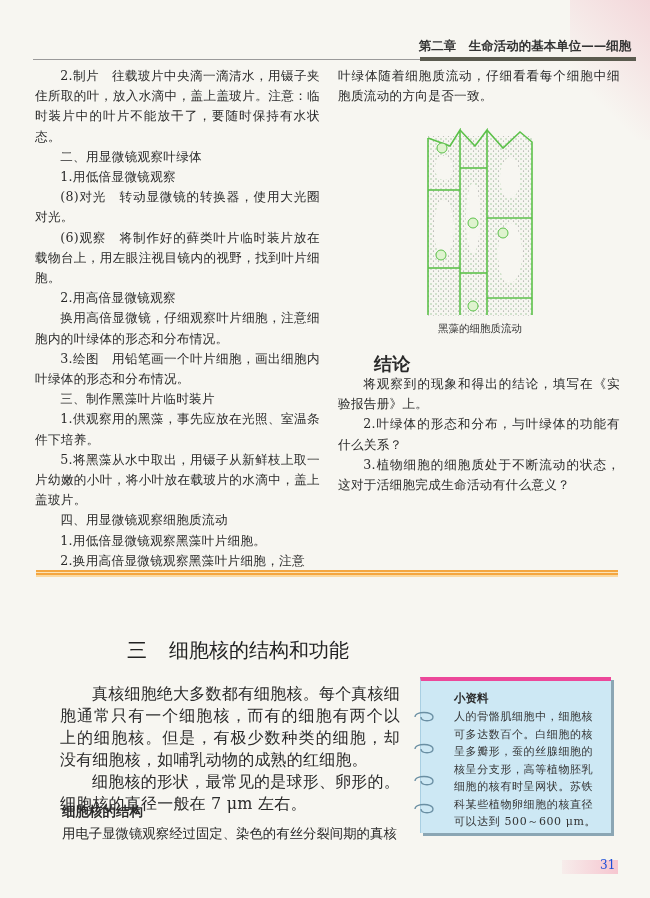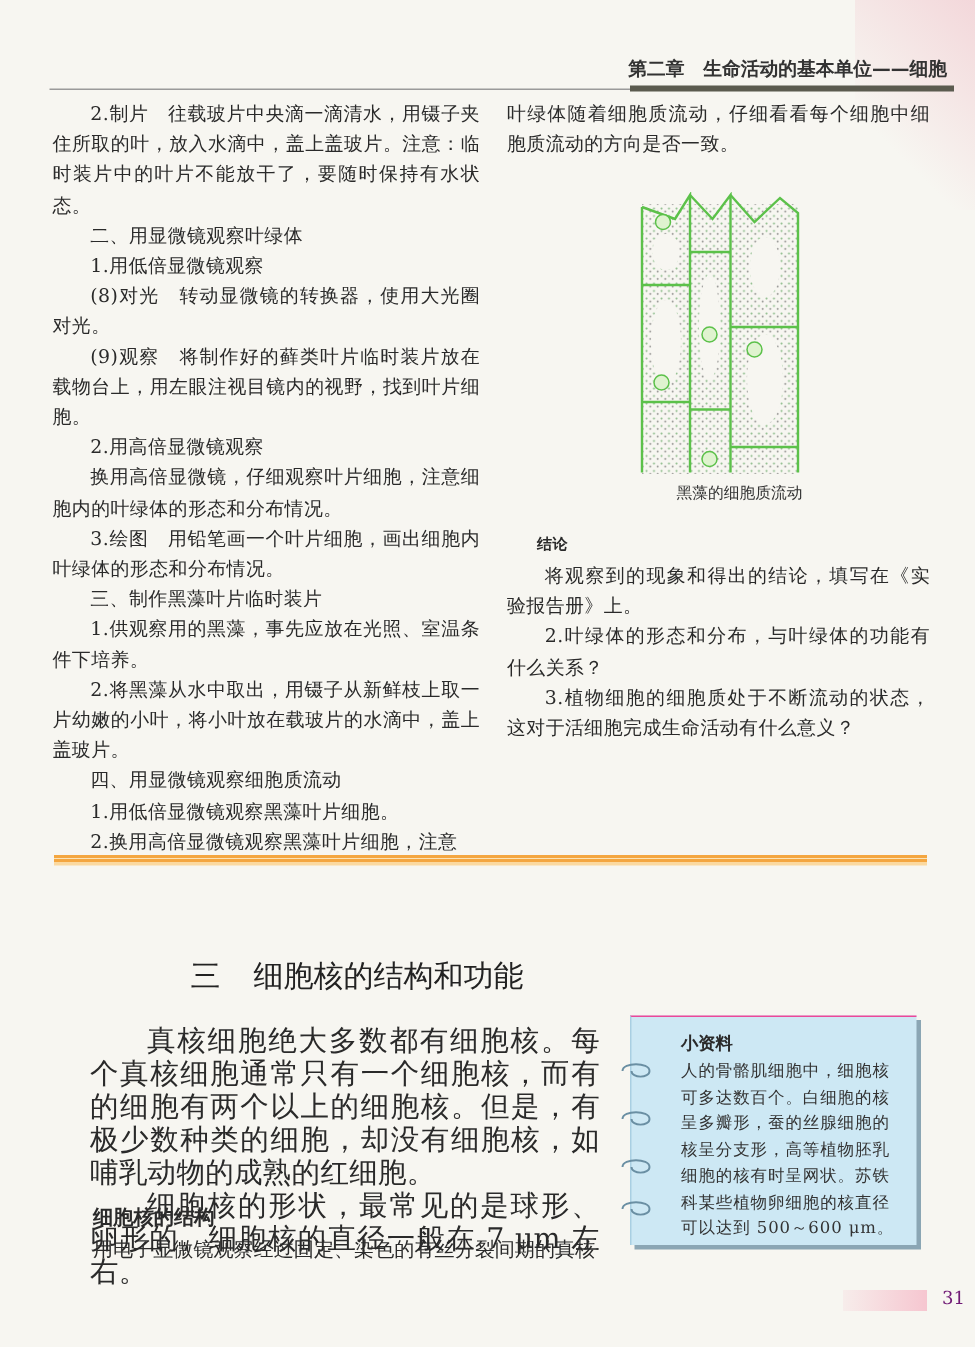--- a/index.html
+++ b/index.html
@@ -26,101 +26,101 @@
   }
   .col {
     position:absolute; font-size:12.6px; line-height:20.2px; letter-spacing:0.3px;
   }
   .col p { margin:0; text-indent:2em; text-align:justify; }
   .col p.noindent { text-indent:0; }
   .left-col { left:35px; top:66px; width:285px; }
   .right-col-top { left:338px; top:66px; width:282px; }
   .right-col-bottom { left:338px; top:352px; width:282px; }
   .heading-bold {
-    font-family:"DejaVu Sans", sans-serif; font-weight:bold; font-size:10px;
+    font-family:"DejaVu Sans", sans-serif; font-weight:bold; font-size:18px;
     text-indent:2em; margin:2px 0 0 0; line-height:20px;
   }
   .figure {
     position:absolute; left:425px; top:128px; width:110px; height:190px;
   }
   .figure-caption {
-    position:absolute; left:425px; top:322px; width:110px; text-align:right;
+    position:absolute; left:425px; top:322px; width:110px; text-align:center;
     font-size:10.5px; font-family:Liberation Serif, serif; color:#333;
   }
   .divider {
     position:absolute; left:36px; top:570px; width:458px; height:7px;
     background:linear-gradient(#f4a640 0 2px, #fbe3b8 2px 3px, #f4a640 3px 5px, #fbd9a0 5px 7px);
   }
   .divider-right {
     position:absolute; left:494px; top:570px; width:124px; height:7px;
     background:linear-gradient(#f4a640 0 2px, #fbe3b8 2px 3px, #f4a640 3px 5px, #fbd9a0 5px 7px);
   }
   .section-title {
     position:absolute; left:127px; top:637px; font-size:20px;
     font-family:"DejaVu Sans", sans-serif; color:#222;
   }
   .section-title .num { margin-right:22px; }
   .body-text {
     position:absolute; left:60px; top:683px; width:340px;
-    font-size:19px; line-height:22px; letter-spacing:0.2px;
+    font-size:16px; line-height:22px; letter-spacing:0.2px;
   }
   .body-text p { margin:0; text-indent:2em; text-align:justify; }
   .sub-heading {
     position:absolute; left:62px; top:803px; font-size:13.5px; font-weight:bold;
     font-family:"DejaVu Sans", sans-serif;
   }
   .body-text-2 {
     position:absolute; left:62px; top:823px; width:340px; font-size:13.4px; line-height:22px;
   }
   .info-box {
     position:absolute; left:420px; top:677px; width:190px; height:152px;
     background:#cde8f4;
-    border-top:1px solid #ec4899; border-left:1px solid #a9cfe2;
+    border-top:4px solid #ec4899; border-left:1px solid #a9cfe2;
     box-shadow:3px 3px 0 #8ba6b4;
   }
   .info-title {
     position:absolute; left:33px; top:10px; font-size:11.5px; font-weight:bold;
     font-family:"DejaVu Sans", sans-serif;
   }
   .info-text {
     position:absolute; left:33px; top:27px; width:150px; font-size:11px; line-height:17.5px;
     letter-spacing:0.6px; color:#333;
   }
   .ring {
     position:absolute; left:-8px; width:22px; height:12px;
   }
   .page-number-bg {
     position:absolute; left:562px; top:860px; width:56px; height:14px;
     background:linear-gradient(90deg, rgba(246,200,210,0.2), #f6c6d0);
   }
   .page-number {
-    position:absolute; left:600px; top:858px; font-size:12px; color:#701a75;margin-left:28px;
+    position:absolute; left:600px; top:858px; font-size:12px; color:#1d4ed8;
   }
 </style>
 </head>
 <body>
 
 <div class="page-tint"></div>
 
 <div class="header">第二章　生命活动的基本单位——细胞</div>
 <div class="header-line-thin"></div>
 <div class="header-line-thick"></div>
 
 <div class="col left-col">
   <p>2.制片　往载玻片中央滴一滴清水，用镊子夹住所取的叶，放入水滴中，盖上盖玻片。注意：临时装片中的叶片不能放干了，要随时保持有水状态。</p>
   <p>二、用显微镜观察叶绿体</p>
   <p>1.用低倍显微镜观察</p>
   <p>(8)对光　转动显微镜的转换器，使用大光圈对光。</p>
-  <p>(9)观察　将制作好的藓类叶片临时装片放在载物台上，用左眼注视目镜内的视野，找到叶片细胞。</p>
+  <p>(6)观察　将制作好的藓类叶片临时装片放在载物台上，用左眼注视目镜内的视野，找到叶片细胞。</p>
   <p>2.用高倍显微镜观察</p>
   <p>换用高倍显微镜，仔细观察叶片细胞，注意细胞内的叶绿体的形态和分布情况。</p>
   <p>3.绘图　用铅笔画一个叶片细胞，画出细胞内叶绿体的形态和分布情况。</p>
   <p>三、制作黑藻叶片临时装片</p>
   <p>1.供观察用的黑藻，事先应放在光照、室温条件下培养。</p>
-  <p>2.将黑藻从水中取出，用镊子从新鲜枝上取一片幼嫩的小叶，将小叶放在载玻片的水滴中，盖上盖玻片。</p>
+  <p>5.将黑藻从水中取出，用镊子从新鲜枝上取一片幼嫩的小叶，将小叶放在载玻片的水滴中，盖上盖玻片。</p>
   <p>四、用显微镜观察细胞质流动</p>
   <p>1.用低倍显微镜观察黑藻叶片细胞。</p>
   <p>2.换用高倍显微镜观察黑藻叶片细胞，注意</p>
 </div>
 
 <div class="col right-col-top">
   <p class="noindent">叶绿体随着细胞质流动，仔细看看每个细胞中细胞质流动的方向是否一致。</p>
 </div>
 
 <div class="figure">

